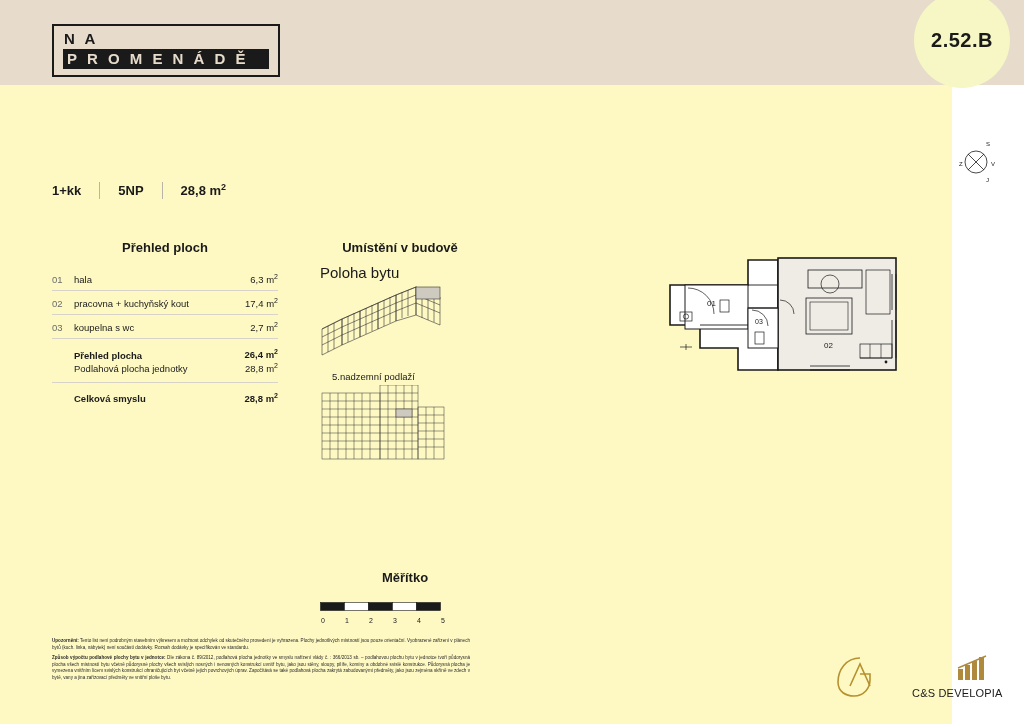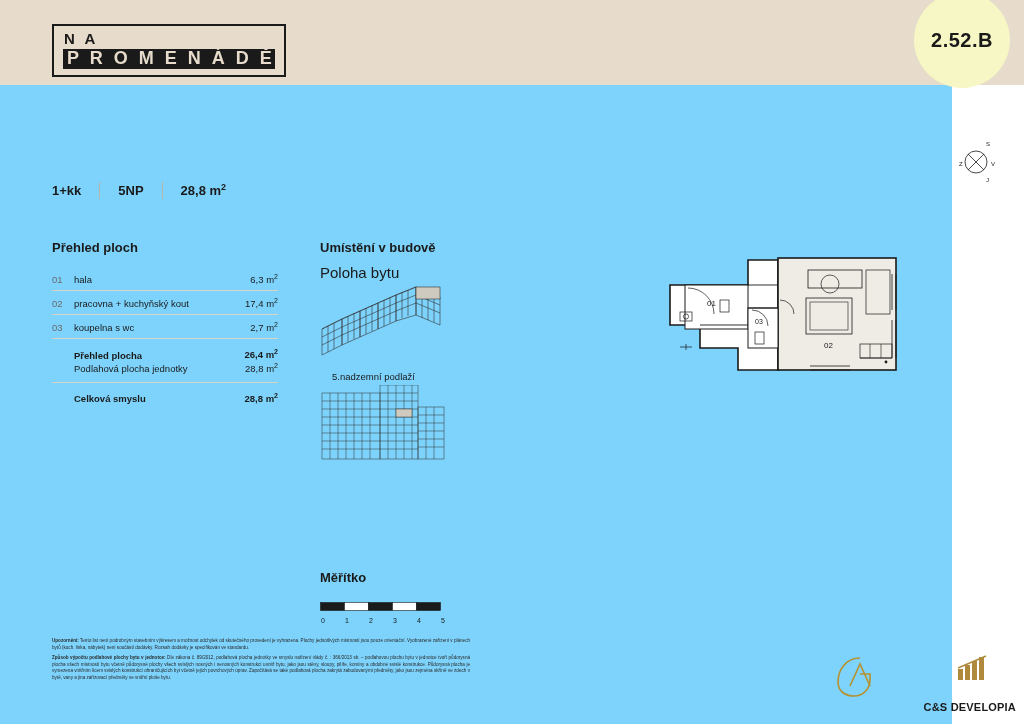--- a/index.html
+++ b/index.html
@@ -13,21 +13,21 @@
     font-family: "Liberation Sans", sans-serif;
     color: #1a1a1a;
     position: relative;
     overflow: hidden;
   }
   .sheet {
     position: absolute;
     left: 0; top: 0;
     width: 952px;
     height: 724px;
-    background: #7dd3fc;
+    background: #fef9c3;
   }
   
   .header-band {
     position: absolute;
     left: 0; top: 0;
     width: 1024px;
     height: 85px;
     background: #e7dccb;
   }
   .logo-box {
@@ -38,27 +38,27 @@
     background: transparent;
   }
   .logo-line1 {
     font-size: 15px;
     font-weight: bold;
     letter-spacing: 3px;
     line-height: 15px;
     padding-left: 1px;
   }
   .logo-line2 {
-    font-size: 18px;
+    font-size: 15px;
     font-weight: bold;
     letter-spacing: 3px;
     line-height: 17px;
     background: #1a1a1a;
     color: #e7dccb;
-    padding: 1px 0 2px 4px;
+    padding: 1px 20px 2px 4px;
     margin-top: 3px;
     display: inline-block;
     text-align: center;
   }
   .badge-circle {
     position: absolute;
     right: 14px; top: -8px;
     width: 96px; height: 96px;
     border-radius: 50%;
     background: #f7f6c5;
@@ -97,20 +97,21 @@
     margin: 0 18px;
   }
   .meta-unit {
     font-size: 9px;
     vertical-align: super;
   }
   
   .sec-title {
     font-size: 13px;
     font-weight: bold;
+    text-align: center;
   }
   .areas {
     position: absolute;
     left: 52px; top: 240px;
     width: 226px;
   }
   .areas table {
     width: 100%;
     border-collapse: collapse;
     margin-top: 12px;
@@ -216,24 +217,23 @@
     left: 826px; top: 652px;
     width: 64px; height: 48px;
   }
   .developer {
     position: absolute;
     left: 912px; top: 655px;
     width: 104px;
   }
   .dev-name {
     font-size: 11px;
-    font-weight: bold;
+    font-weight: normal;
     letter-spacing: 0.2px;
-    margin-top: 20px;
-    text-align: right;
+    margin-top: 6px;
   }
 </style>
 </head>
 <body>
 
 <div class="sheet">
 
   <div class="header-band">
     <div class="logo-box">
       <div class="logo-line1">N A</div>

